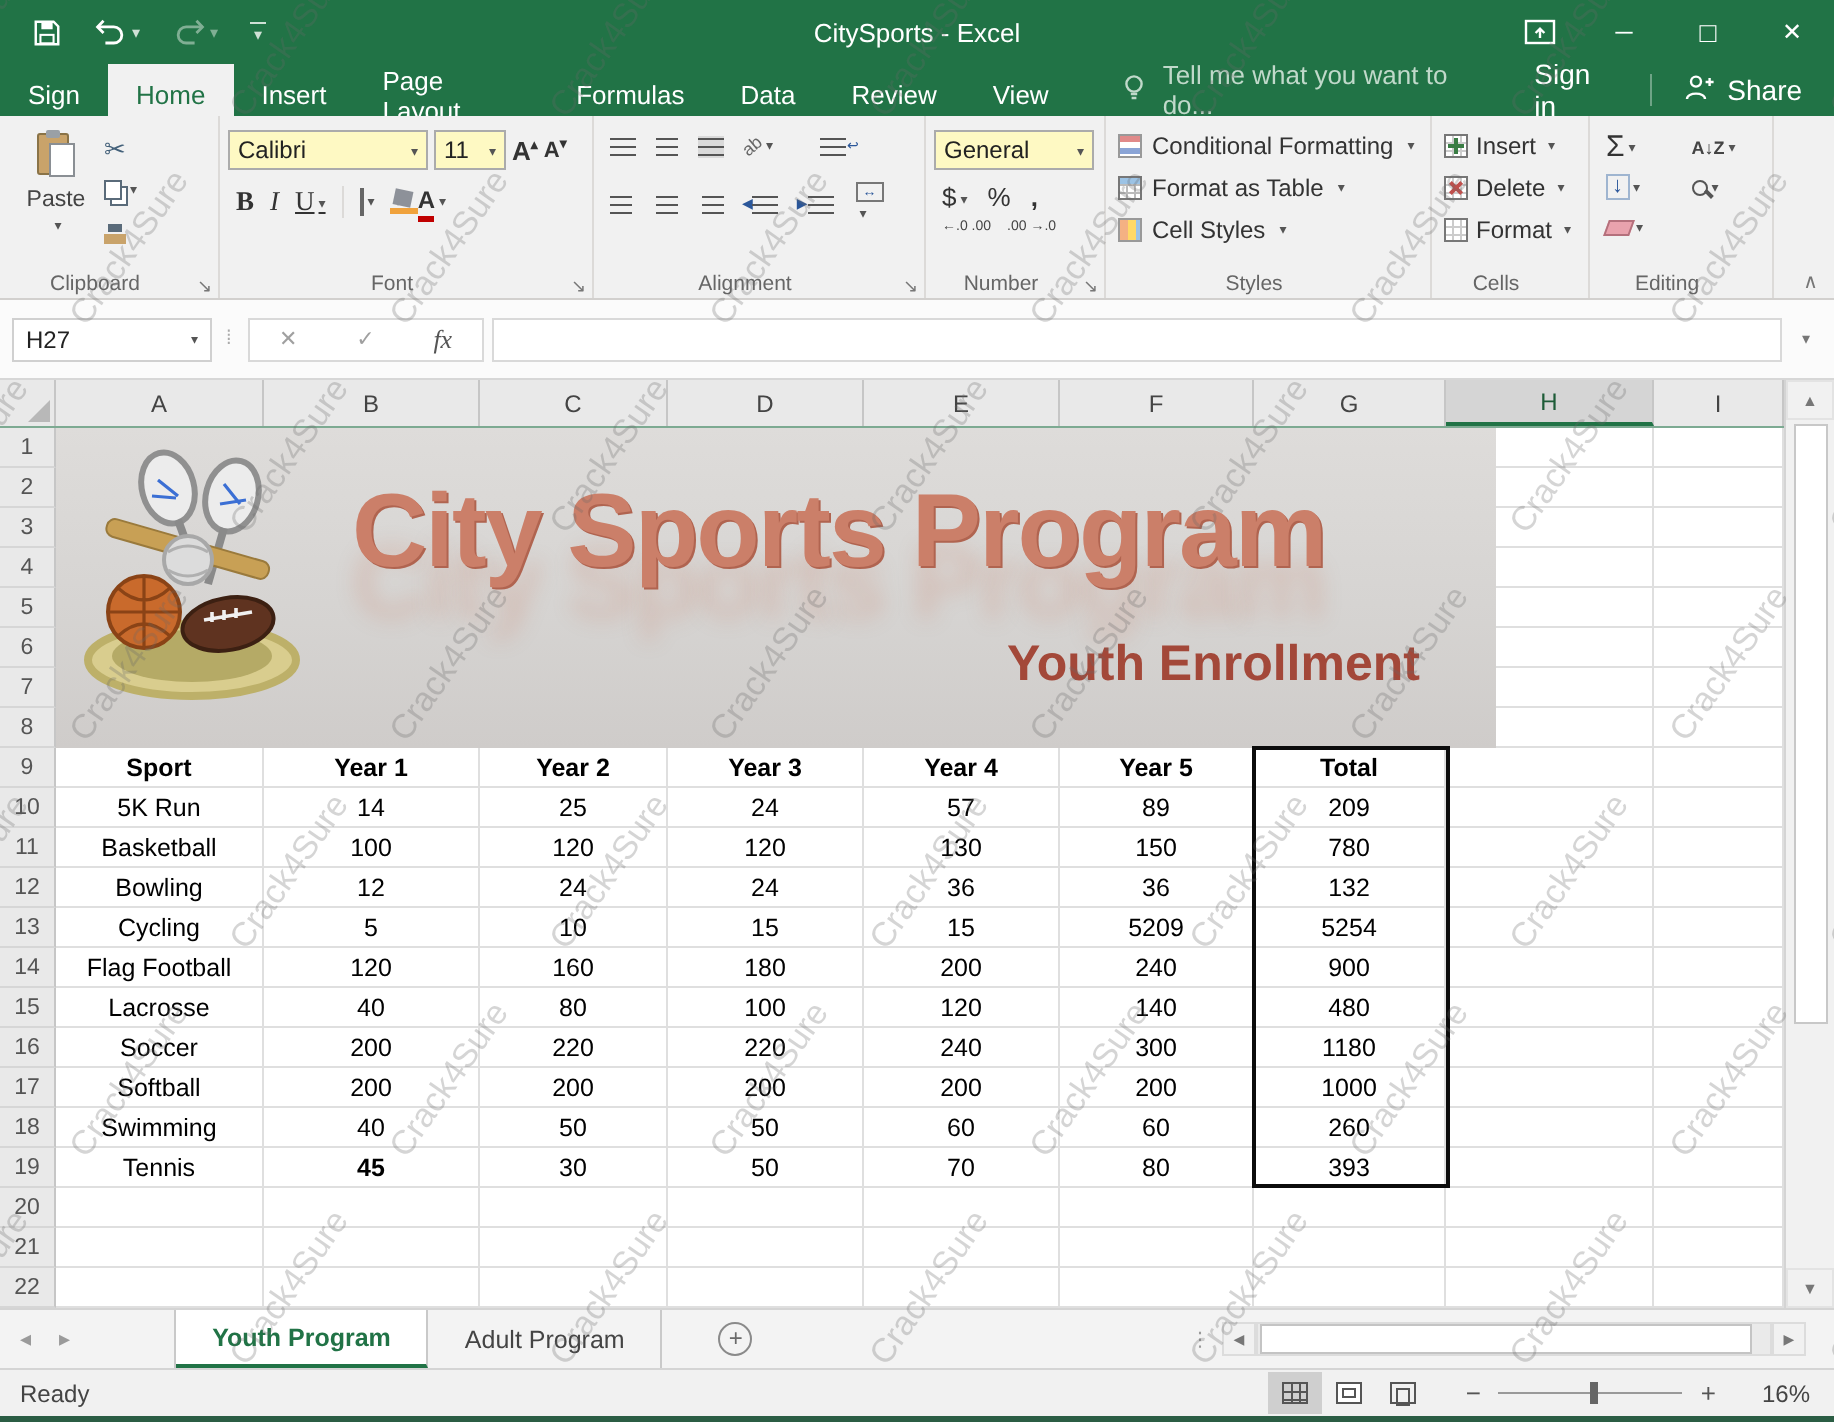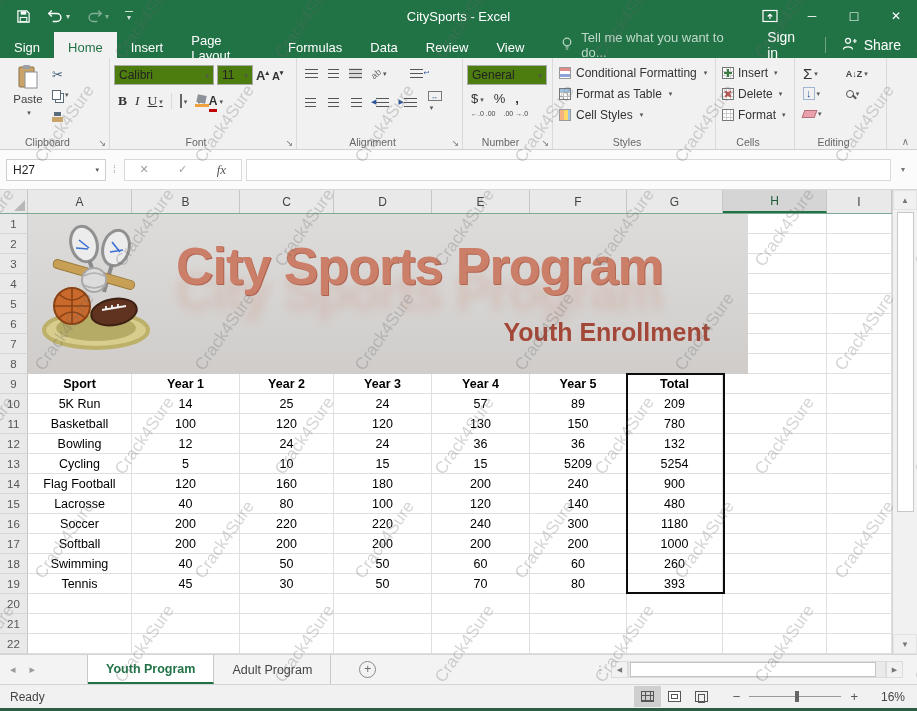--- a/index.html
+++ b/index.html
@@ -40,21 +40,21 @@
   .g-clipboard { width:110px; display:flex; }
   .paste-btn { width:48px; display:flex; flex-direction:column; align-items:center; gap:1px; padding-top:2px; }
   .clip-col { display:flex; flex-direction:column; gap:5px; padding-top:4px; }
   .clip-col > div { height:16px; display:flex; align-items:center; gap:2px; }
   .ic-cut { font-size:13px; color:#44617a; }
   .ic-copy { width:9px; height:10px; border:1px solid #5a6b7a; background:#fff; box-shadow:3px 3px 0 -1px #fff, 3px 3px 0 0 #5a6b7a; }
   .ic-brush { width:11px; height:5px; background:#c9a36a; position:relative; margin-top:6px; }
   .ic-brush::before { content:""; position:absolute; top:-5px; left:2px; width:7px; height:4px; background:#5a6b7a; }
 
   .g-font { width:187px; }
-  .inputbox { background:#4d7c0f; border:1px solid #ababab; height:20px; display:flex; align-items:center; padding:0 4px; font-size:12px; color:#222; justify-content:space-between; }
+  .inputbox { background:#fef9c3; border:1px solid #ababab; height:20px; display:flex; align-items:center; padding:0 4px; font-size:12px; color:#222; justify-content:space-between; }
   .fontrow1 { display:flex; gap:3px; margin-top:3px; align-items:center; }
   .fontrow2 { display:flex; gap:8px; margin-top:8px; align-items:center; padding-left:4px; }
   .fname { width:100px; }
   .fsize { width:36px; }
   .fgrow { font-size:13px; font-weight:bold; color:#333; position:relative; }
   .fgrow sup { font-size:7px; color:#333; }
   .biu { font-family:"Liberation Serif", serif; font-size:13.5px; color:#333; }
   .b { font-weight:bold; } .i { font-style:italic; } .u { text-decoration:underline; }
   .ic-border { width:13px; height:12px; border:1px solid #666;
       background:linear-gradient(#b9b9b9 0 0) center/100% 1px no-repeat, linear-gradient(#b9b9b9 0 0) center/1px 100% no-repeat; }
@@ -708,21 +708,21 @@
           <div class="cell" style="width: 98px;">50</div>
           <div class="cell" style="width: 98px;">60</div>
           <div class="cell" style="width: 97px;">60</div>
           <div class="cell" style="width: 96px;">260</div>
           <div class="cell" style="width: 104px;"></div>
           <div class="cell" style="width: 65px;"></div>
         </div>
         <div class="grow">
           <div class="rownum">19</div>
           <div class="cell" style="width: 104px;">Tennis</div>
-          <div class="cell" style="width: 108px;">45</div>
+          <div class="cell" style="width: 108px; font-weight: bold;">45</div>
           <div class="cell" style="width: 94px;">30</div>
           <div class="cell" style="width: 98px;">50</div>
           <div class="cell" style="width: 98px;">70</div>
           <div class="cell" style="width: 97px;">80</div>
           <div class="cell" style="width: 96px;">393</div>
           <div class="cell" style="width: 104px;"></div>
           <div class="cell" style="width: 65px;"></div>
         </div>
         <div class="grow">
           <div class="rownum">20</div>

